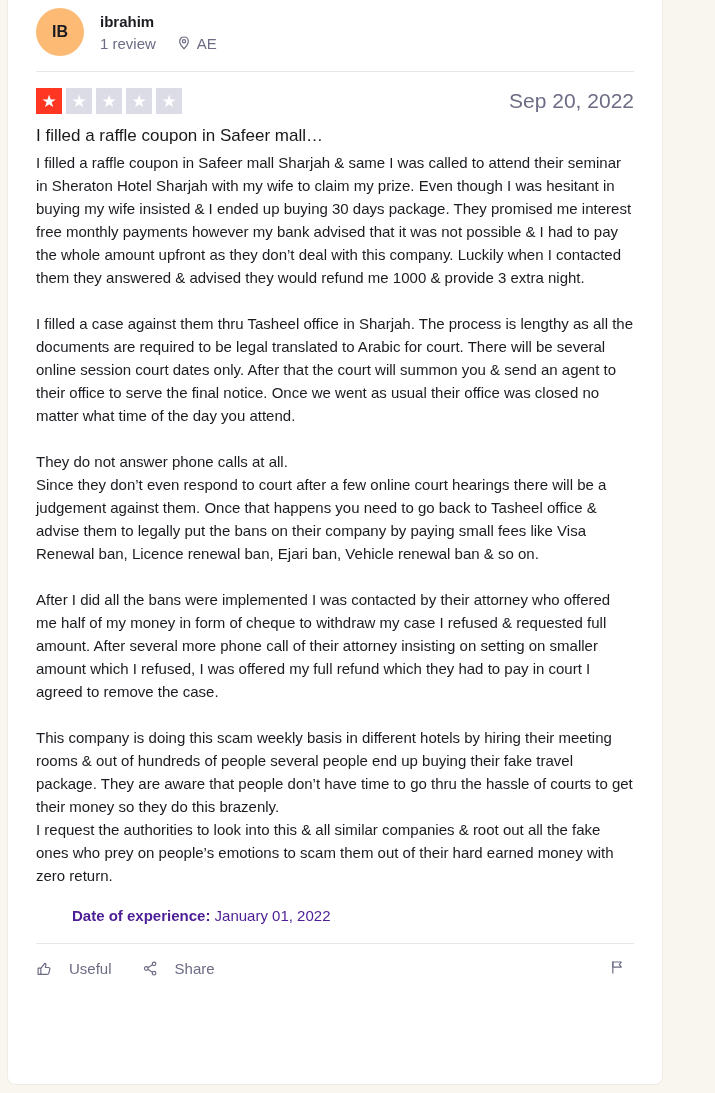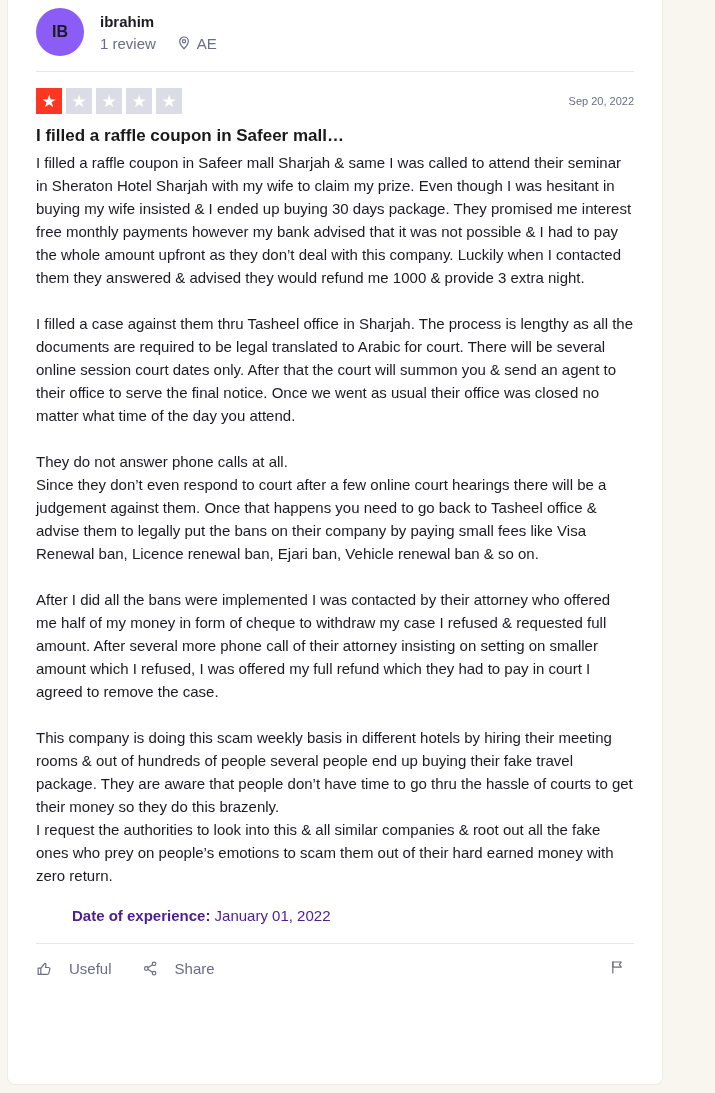--- a/index.html
+++ b/index.html
@@ -34,23 +34,23 @@
   .meta-item { display: flex; align-items: center; gap: 5px; }
   .divider { border: none; border-top: 1px solid #e7e7e7; margin-top: 15px; }
   
   .rating-row { display: flex; align-items: center; justify-content: space-between; margin-top: 16px; }
   .stars { display: flex; gap: 4px; }
   .star-cell {
     width: 26px; height: 26px;
     display: flex; align-items: center; justify-content: center;
     color: #ffffff; font-size: 17px; line-height: 1;
   }
-  .review-date { color: #6c6c85; font-size: 11px; }
+  .review-date { color: #6c6c85; font-size: 21px; }
   
-  .review-title { margin-top: 12px; font-size: 17px; font-weight: bold; color: #191919; }
+  .review-title { margin-top: 12px; font-size: 17px; font-weight: normal; color: #191919; }
   .review-body p {
     margin-top: 23px;
     font-size: 15px; line-height: 23px; color: #1b1b21;
     white-space: pre-line;
   }
   .review-body p:first-child { margin-top: 5px; }
   .doe { margin-top: 20px; font-size: 15px; color: #4c1d95; margin-left: 36px; }
   .doe b { font-weight: bold; }
   .footer-divider { border: none; border-top: 1px solid #e7e7e7; margin-top: 19px; }
   .card-footer { display: flex; align-items: center; margin-top: 12px; }
@@ -68,21 +68,21 @@
   }
   .icon { display: inline-flex; align-items: center; }
   svg { display: block; }
 </style>
 </head>
 <body style="background: rgb(249, 246, 240);">
 
 <article class="review-card">
 
   <header class="consumer-header">
-    <div class="avatar" style="background: #8b5cf6;">
+    <div class="avatar" style="background: #fdba74;">
       <span>IB</span>
     </div>
     <div class="consumer-info">
       <span class="consumer-name">ibrahim</span>
       <div class="consumer-meta">
         <span class="meta-item">
           <span>1 review</span>
         </span>
         <span class="meta-item">
           <span class="icon">

